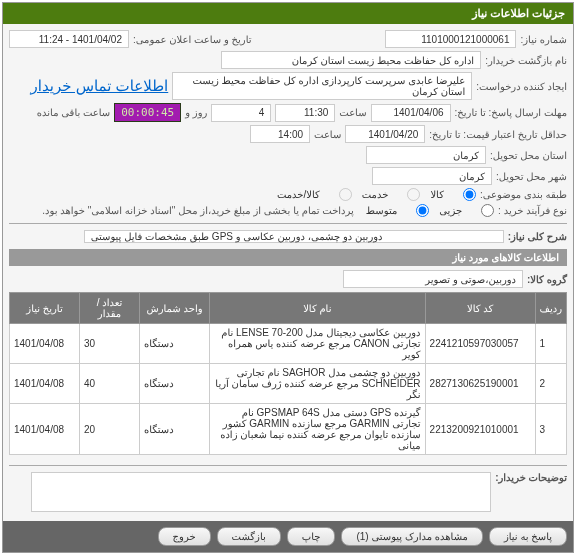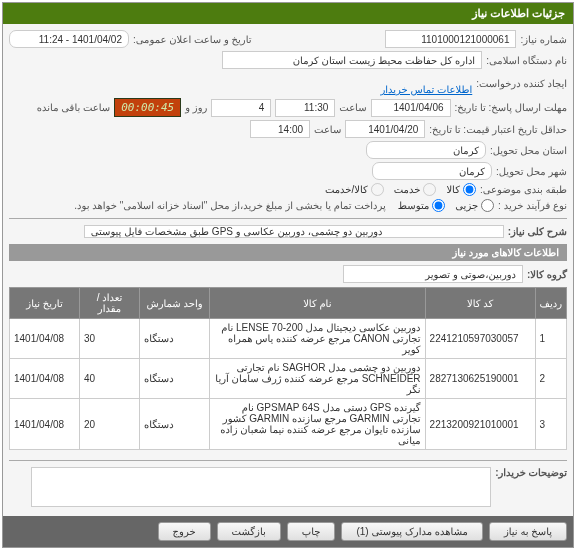--- a/index.html
+++ b/index.html
@@ -43,52 +43,50 @@
   background: #fff;
   padding: 2px 6px;
   font-size: 10px;
   color: #333;
   min-height: 18px;
   display: inline-flex;
   align-items: center;
 }
 .w60 { width:60px; }
 .w80 { width:80px; }
-.w120 { width:120px;border-radius:7px; }
+.w120 { width:120px; }
 .w150 { width:131px; }
 .w180 { width:180px; }
 .w260 { width:260px;margin-left:31px; }
 .w300 { width:300px; }
 .link {
   color: #0066cc;
   text-decoration: underline;
   cursor: pointer;
-  font-size: 10px;
-  margin-top: 12px;
+  font-size: 15px;
 }
 .radio-group {
   display: flex;
   gap: 10px;
   align-items: center;
 }
 .radio-opt {
   display: flex;
   align-items: center;
-  gap: 3px;
+  gap: 19px;
   font-size: 10px;
 }
 .radio-opt input { margin:0; }
 .countdown {
-  background:#c2410c;
+  background:#a21caf;
   color:#cfe8a8;
   border:1px solid #2a3a1a;
   padding:2px 6px;
   font-family:monospace;
   font-size:11px;
-  font-style:italic;
 }
 .section-break {
   border-top:1px solid #aaa;
   margin:6px 0;
 }
 .desc-box {
   border:1px solid #ccc;
   background:#fff;
   padding:0 6px;
   font-size:10px;
@@ -126,21 +124,21 @@
 .footer-bar {
   background:#666;
   padding:6px;
   display:flex;
   gap:6px;
   justify-content:flex-start;
 }
 .btn {
   background:linear-gradient(#f8f8f8,#e0e0e0);
   border:1px solid #999;
-  border-radius:3px;
+  border-radius:8px;
   padding:3px 14px;
   font-size:10px;
   color:#333;
   cursor:pointer;
   font-family:Tahoma,Arial,sans-serif;
 }
 .spacer { flex:1; }
 .sub-header {
   background:#999;
   color:#fff;
@@ -159,26 +157,27 @@
 
     <div class="row">
       <span class="label">شماره نیاز:</span>
       <span class="value-box w150">1101000121000061</span>
       <span class="spacer"></span>
       <span class="label">تاریخ و ساعت اعلان عمومی:</span>
       <span class="value-box w120">1401/04/02 - 11:24</span>
     </div>
 
     <div class="row">
-      <span class="label">نام دستگاه اسلامی:</span>
+      <span class="label">نام بازگشت خریدار:</span>
       <span class="value-box w260">اداره کل حفاظت محیط زیست استان کرمان</span>
     </div>
 
     <div class="row">
       <span class="label">ایجاد کننده درخواست:</span>
+      <span class="value-box w300">علیرضا عابدی سرپرست کارپردازی اداره کل حفاظت محیط زیست استان کرمان</span>
       <a class="link">اطلاعات تماس خریدار</a>
     </div>
 
     <div class="row">
       <span class="label">مهلت ارسال پاسخ: تا تاریخ:</span>
       <span class="value-box w80">1401/04/06</span>
       <span class="label">ساعت</span>
       <span class="value-box w60">11:30</span>
       <span class="value-box w60" style="text-align:center">4</span>
       <span class="label">روز و</span>

